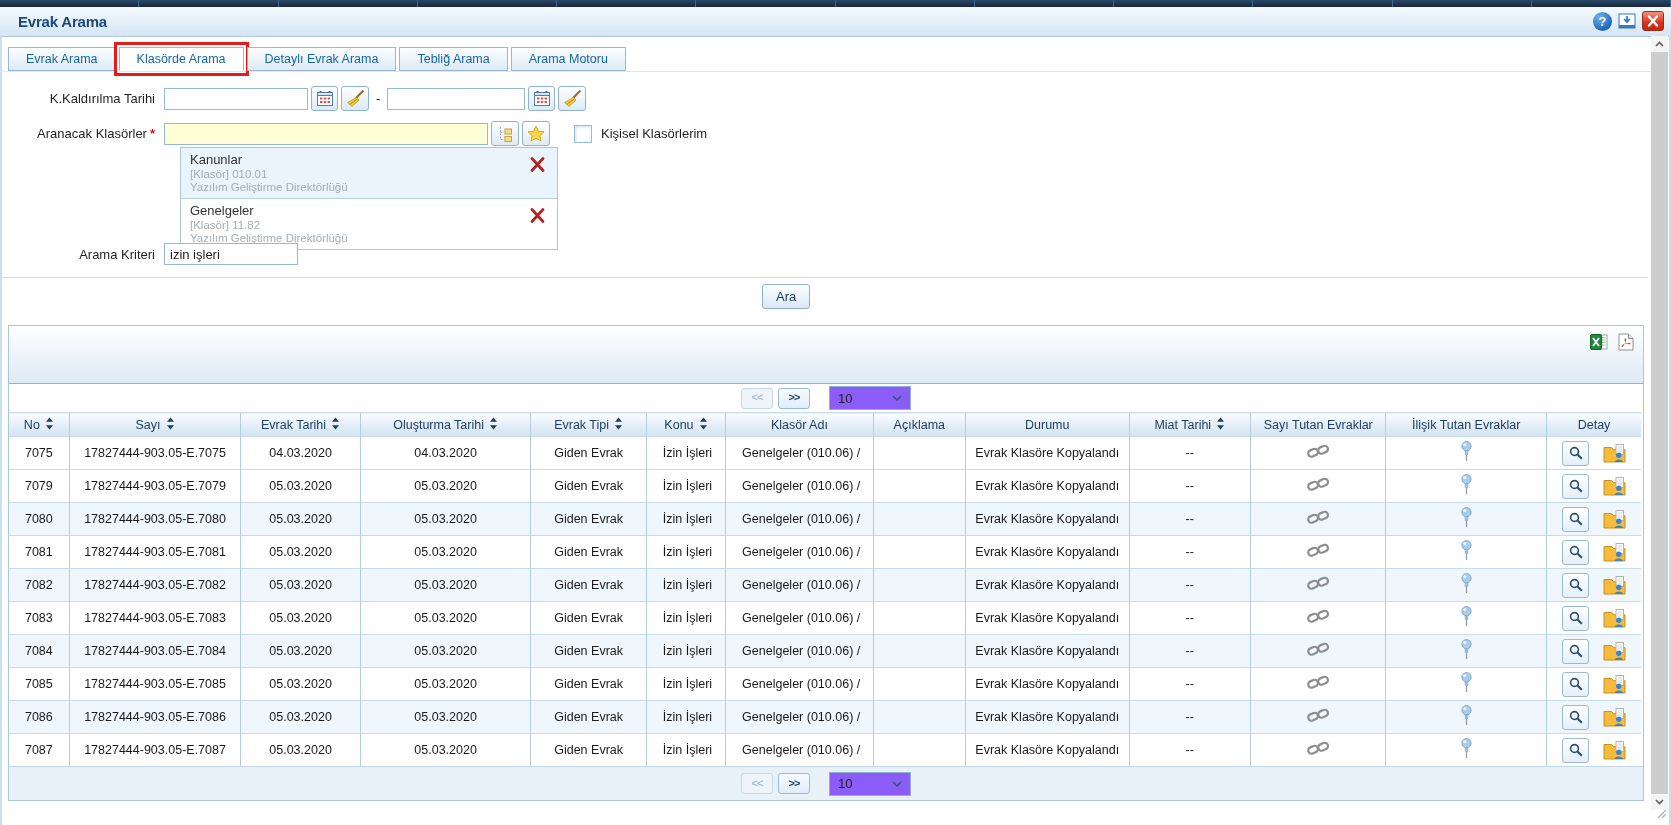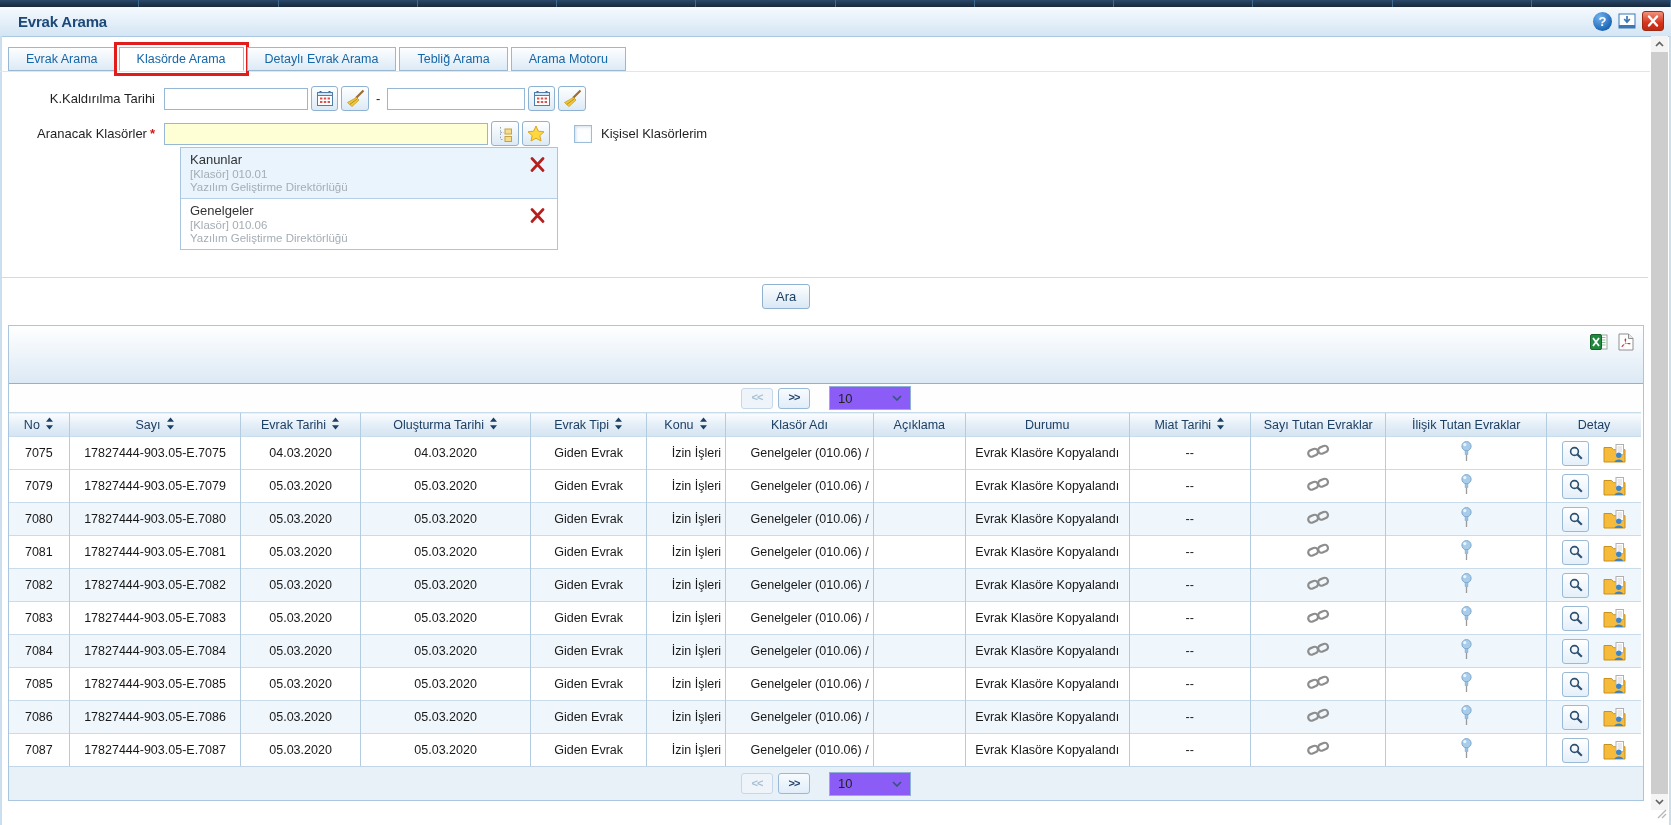--- a/index.html
+++ b/index.html
@@ -73,21 +73,21 @@
   .pg-select{width:64px;height:22px;border:1px solid #8fb2d2;background:#8b5cf6;display:flex;align-items:center;
     justify-content:space-between;padding:0 8px;font-size:13px;color:#222;margin-left:14px;cursor:pointer;}
   table{border-collapse:collapse;table-layout:fixed;width:1632px;}
   th{height:21px;background:linear-gradient(#fbfdff,#e2edf7 55%,#d4e4f2);font-size:12.5px;font-weight:normal;
     color:#1c3f63;border-left:1px solid #b3cce0;border-top:1px solid #c8dbe9;white-space:nowrap;overflow:hidden;cursor:pointer;}
   th:first-child{border-left:none;}
   td{height:32px;font-size:12.5px;color:#191919;border-left:1px solid #b3cce0;border-top:1px solid #c9dcec;
     text-align:center;padding:0 4px;white-space:nowrap;overflow:hidden;background:#fff;}
   td:first-child{border-left:none;}
   tr.stripe td{background:#eff6fc;}
-  td.left{text-align:right;padding-left:16px;}
+  td.left{text-align:left;padding-left:16px;}
   .sort-ic{display:inline-block;margin-left:5px;vertical-align:-1px;}
   .detay-cell{display:flex;align-items:center;justify-content:center;gap:14px;height:32px;}
   .mag-btn{width:27px;height:25px;border:1px solid #9ab9d6;border-radius:3px;
     background:linear-gradient(#ffffff,#e4eff9);display:flex;align-items:center;justify-content:center;padding:0;cursor:pointer;}
   .row-ic{cursor:pointer;display:inline-flex;}
   
   #scrollbar{position:absolute;right:3px;top:36px;width:17px;height:774px;background:#f1f1f1;}
   .sb-btn{position:absolute;left:0;width:17px;height:16px;background:#f4f4f4;display:flex;align-items:center;justify-content:center;cursor:pointer;}
   #sb-up{top:0;} #sb-down{bottom:0;}
   #sb-thumb{position:absolute;left:0;top:16px;width:17px;height:742px;background:#cdcdcd;cursor:pointer;}
@@ -231,28 +231,32 @@
       <div class="fitem hl">
         <div class="fi-name">Kanunlar</div>
         <div class="fi-code">[Klasör] 010.01</div>
         <div class="fi-dept">Yazılım Geliştirme Direktörlüğü</div>
         <button class="fi-x"><svg width="15" height="15" viewBox="0 0 15 15">
             <path d="M2 1.5 L13 13.5 M2 13.5 L13 1.5" stroke="#b5201e" stroke-width="2.7" stroke-linecap="round"></path>
           </svg></button>
       </div>
       <div class="fitem">
         <div class="fi-name">Genelgeler</div>
-        <div class="fi-code">[Klasör] 010.06</div>
+        <div class="fi-code">[Klasör] 11.82</div>
         <div class="fi-dept">Yazılım Geliştirme Direktörlüğü</div>
         <button class="fi-x"><svg width="15" height="15" viewBox="0 0 15 15">
             <path d="M2 1.5 L13 13.5 M2 13.5 L13 1.5" stroke="#b5201e" stroke-width="2.7" stroke-linecap="round"></path>
           </svg></button>
       </div>
     </div>
 
+  <div class="frow" id="row-kriter">
+    <label class="f">Arama Kriteri</label>
+    <input class="txt" style="width: 122px;" value="izin işleri">
+  </div>
 
   <div id="form-divider"></div>
   <button id="ara-btn">Ara</button>
 </div>
 
 <div id="grid">
   <div id="grid-topbar">
     <div id="export-icons">
       <span class="exp">
         <svg width="18" height="18" viewBox="0 0 18 18">

